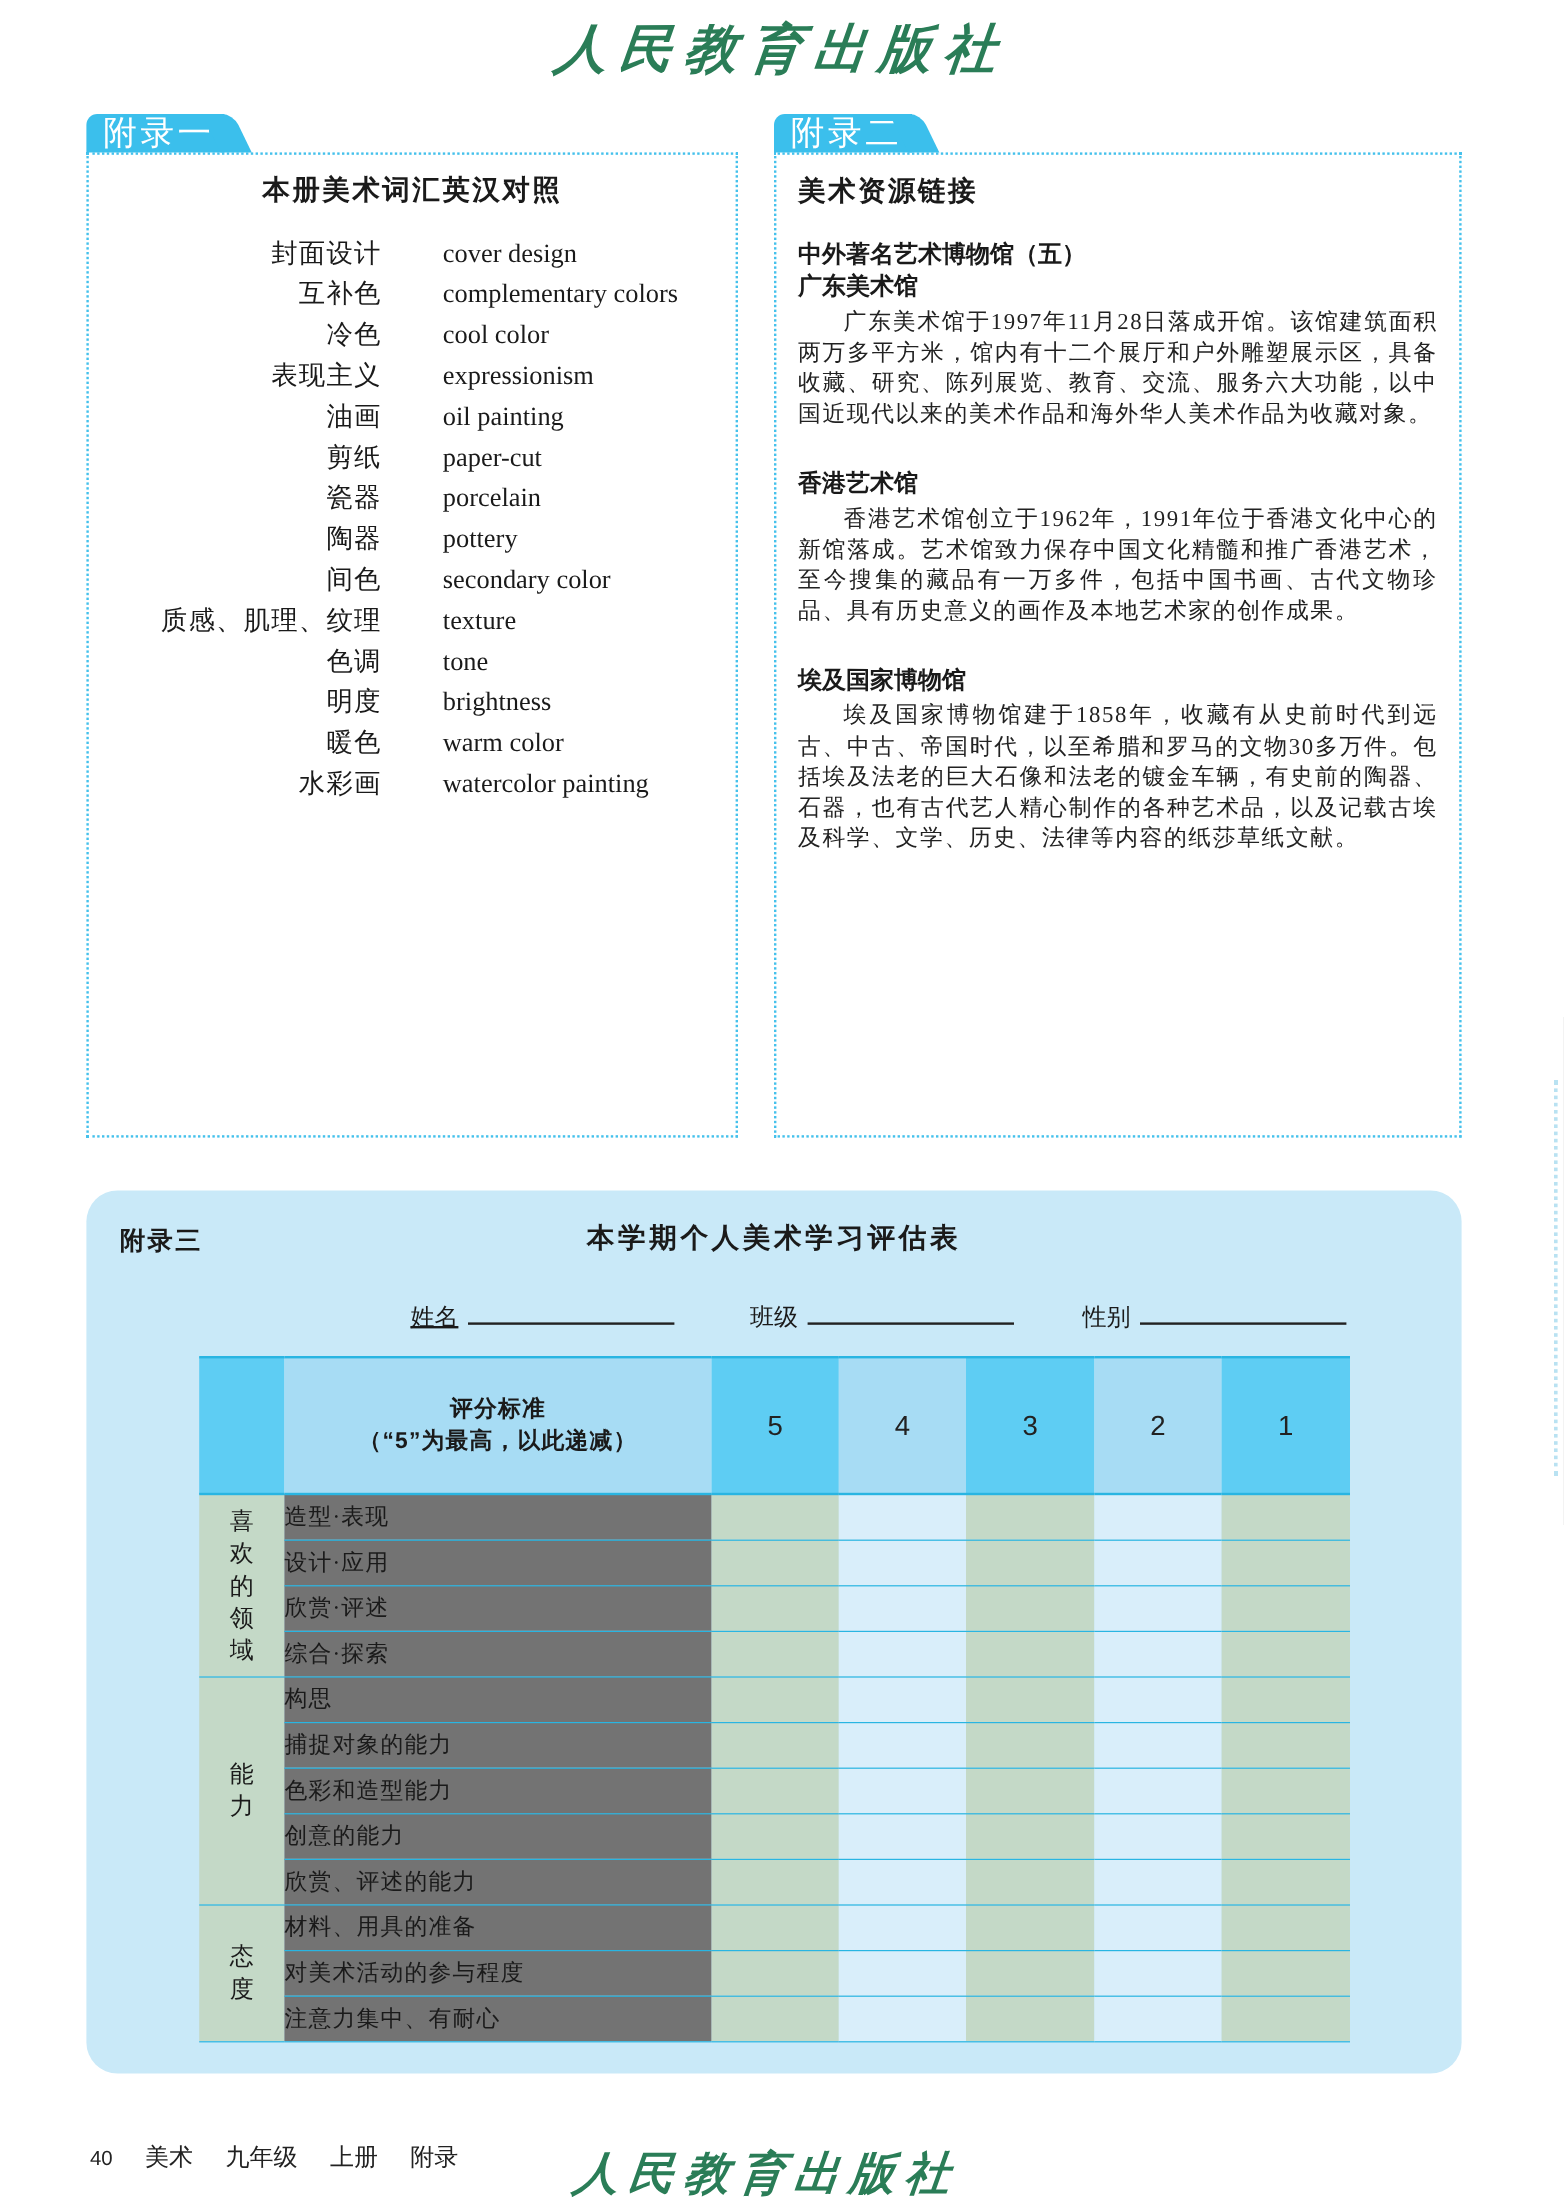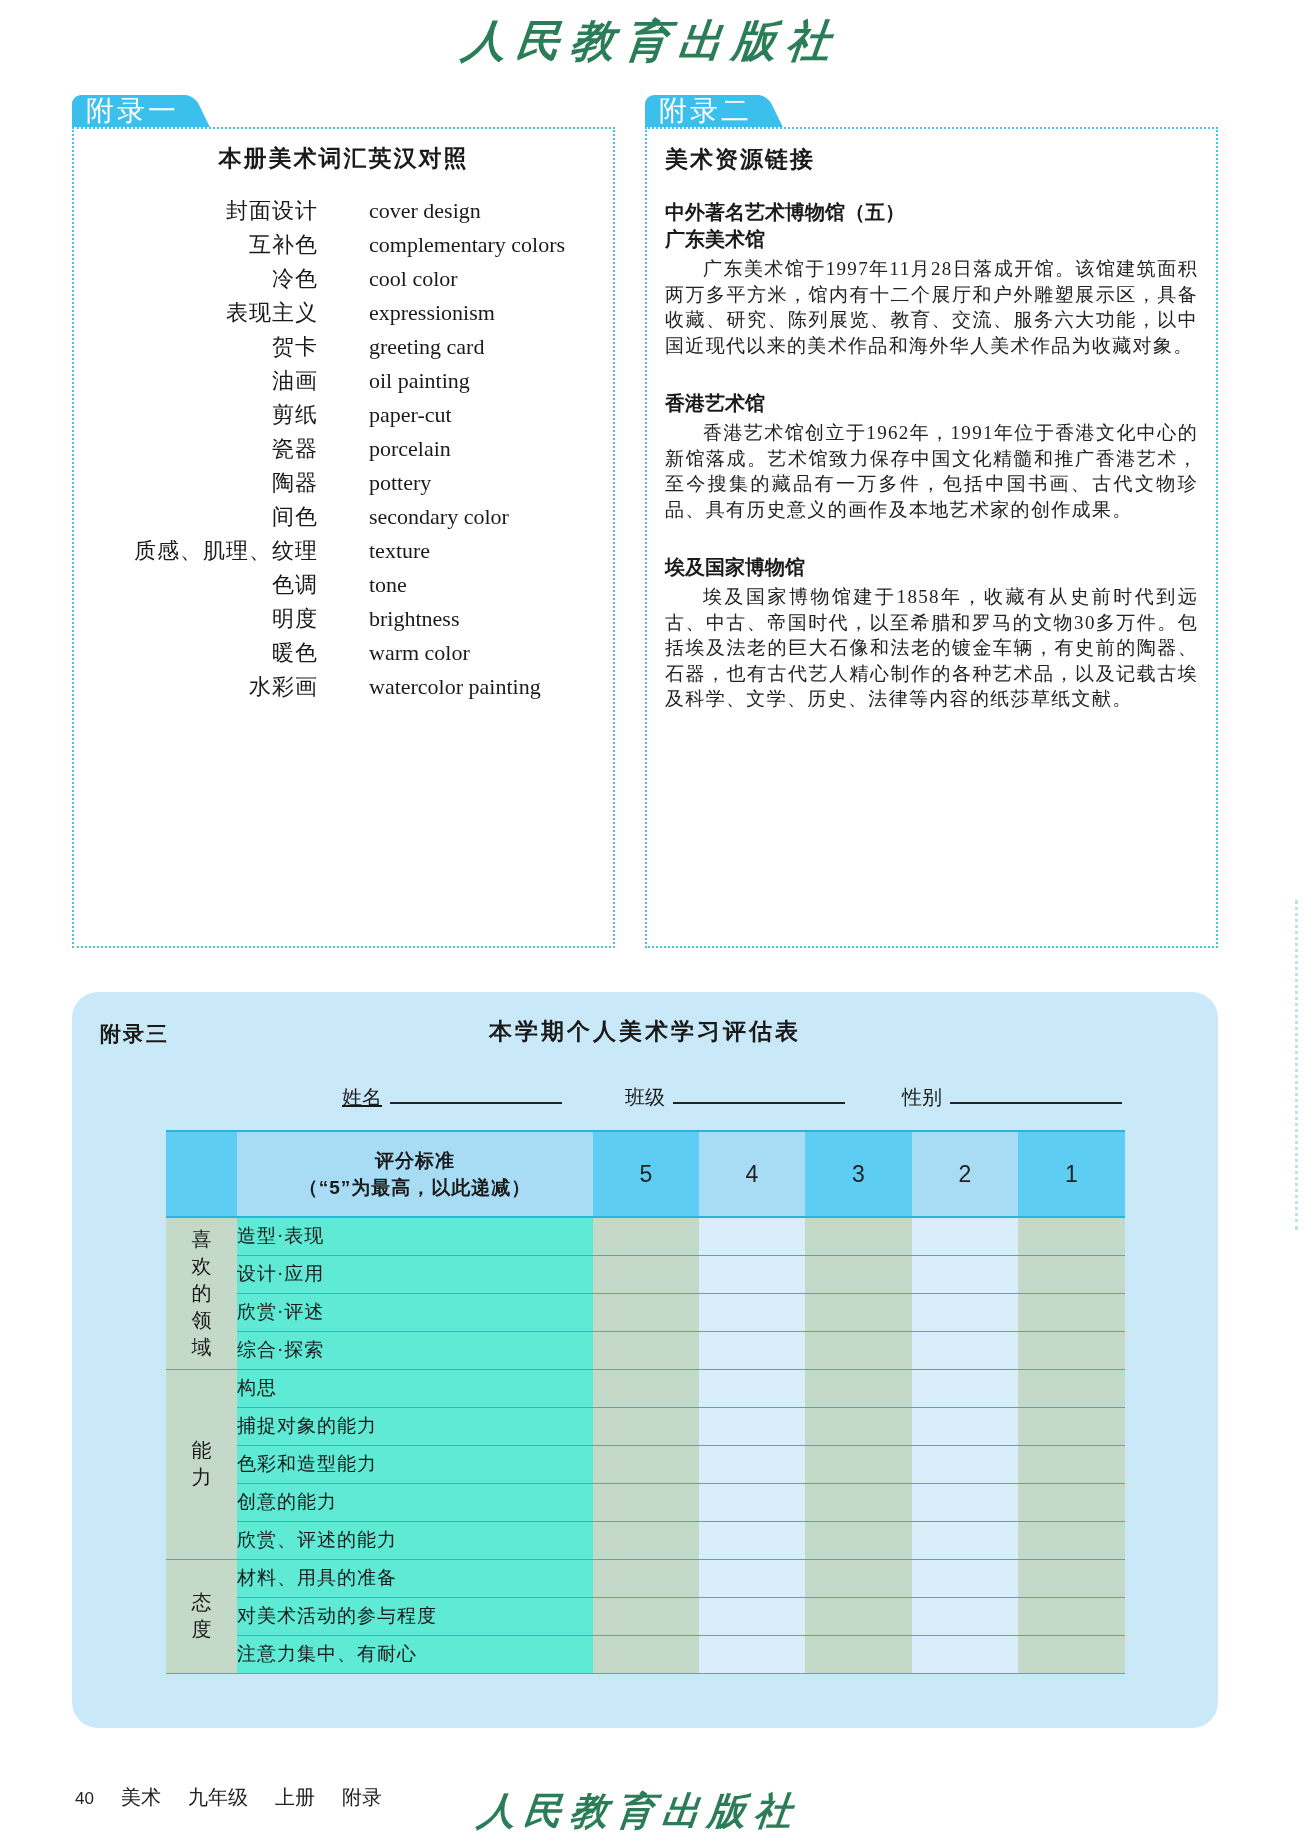--- a/index.html
+++ b/index.html
@@ -51,28 +51,28 @@
   .fields-row{position:absolute;left:0;top:86px;width:100%;height:34px;font-size:20px;}
   .field{position:absolute;white-space:nowrap;}
   .f0{left:270px;text-decoration:underline;} .f1{left:553px;} .f2{left:830px;}
   .fline{display:inline-block;width:172px;border-bottom:2px solid #222;height:24px;margin-left:8px;}
 
   table.eval{position:absolute;left:94px;top:138px;width:959px;border-collapse:collapse;
              table-layout:fixed;}
   table.eval th,table.eval td{padding:0;}
   .hd{background:#5ecdf3;}
   .hl{background:#a7dcf4;}
-  tr.header-row{height:86px;}
+  tr.header-row{height:114px;}
   tr.header-row th{border-top:2px solid #29b5e2;border-bottom:2px solid #29b5e2;font-weight:bold;}
   .crit-h{font-size:19px;line-height:27px;text-align:center;letter-spacing:1px;}
   .score-h{font-size:23px;font-weight:normal !important;text-align:center;color:#222;}
   tbody tr{height:38px;}
   tbody td{border-bottom:1.5px solid #29b5e2;}
   td.cat{background:#c4d9c7;}
-  td.crit{background:#5eead4;font-family:"Liberation Serif","DejaVu Serif",serif;
+  td.crit{background:#737373;font-family:"Liberation Serif","DejaVu Serif",serif;
           font-size:19px;padding-left:14px;letter-spacing:1px;}
   td.score.cg{background:#c4d9c7;}
   td.score.cl{background:#d9eefa;}
   .cat-text{display:flex;flex-direction:column;align-items:center;justify-content:space-evenly;
             height:100%;font-family:"Liberation Serif","DejaVu Serif",serif;font-size:20px;}
 
   
   .footer{position:absolute;left:75px;top:1784px;display:flex;align-items:baseline;gap:27px;
           font-size:20px;color:#222;}
   .page-num{font-size:17px;}
@@ -100,24 +100,20 @@
           <span class="vocab-zh">互补色</span>
           <span class="vocab-en">complementary colors</span>
         </div>
         <div class="vocab-row">
           <span class="vocab-zh">冷色</span>
           <span class="vocab-en">cool color</span>
         </div>
         <div class="vocab-row">
           <span class="vocab-zh">表现主义</span>
           <span class="vocab-en">expressionism</span>
-        </div>
-        <div class="vocab-row">
-          <span class="vocab-zh">贺卡</span>
-          <span class="vocab-en">greeting card</span>
         </div>
         <div class="vocab-row">
           <span class="vocab-zh">油画</span>
           <span class="vocab-en">oil painting</span>
         </div>
         <div class="vocab-row">
           <span class="vocab-zh">剪纸</span>
           <span class="vocab-en">paper-cut</span>
         </div>
         <div class="vocab-row">

